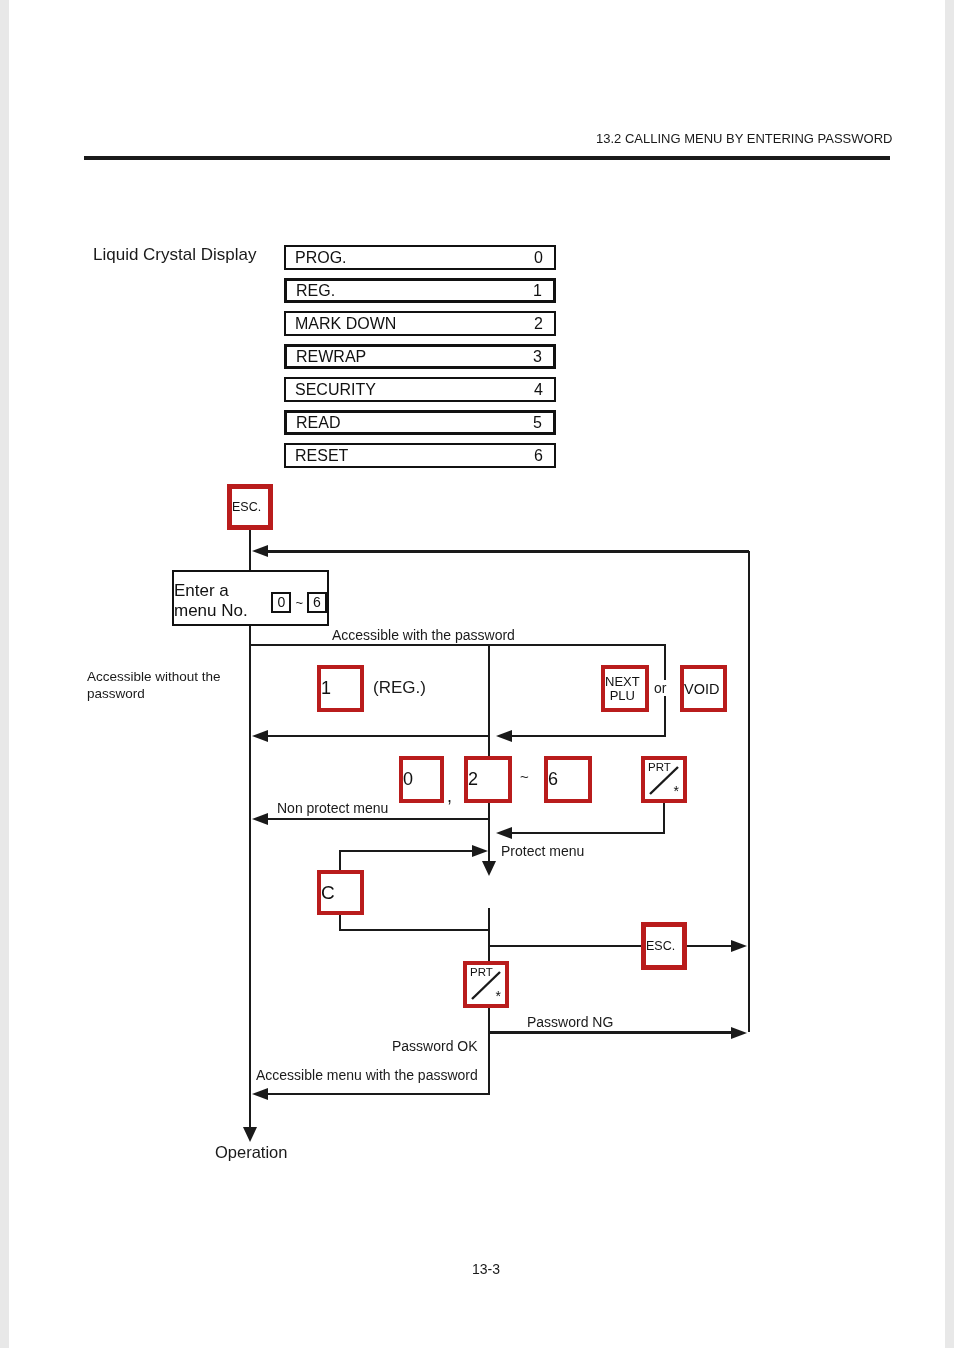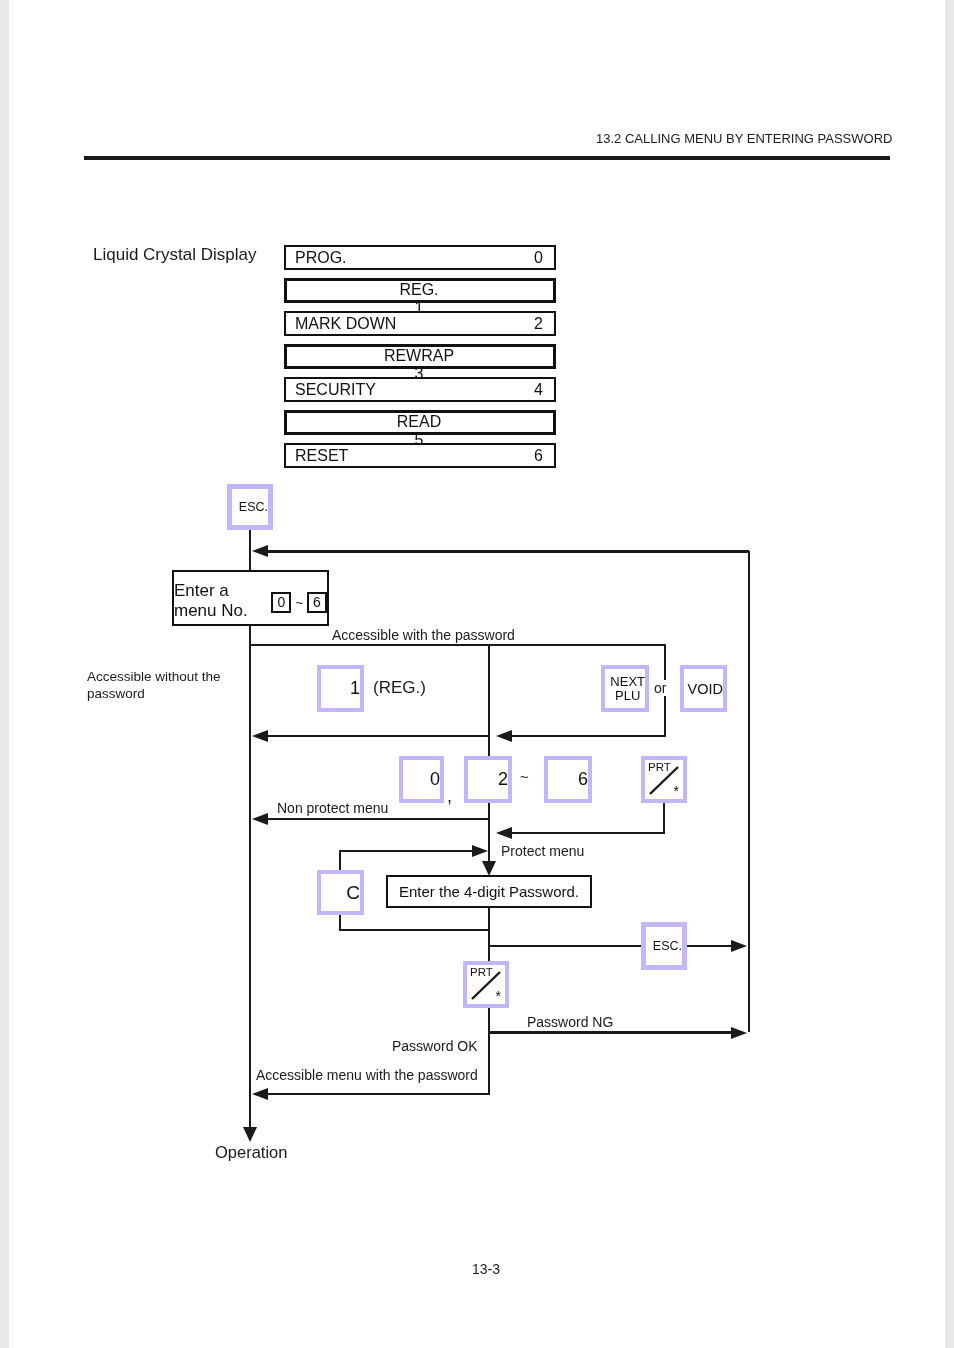--- a/index.html
+++ b/index.html
@@ -20,26 +20,26 @@
   .arr-r { border-top:6px solid transparent; border-bottom:6px solid transparent; border-left:16px solid #1a1a1a; }
   .arr-d { border-left:7px solid transparent; border-right:7px solid transparent; border-top:15px solid #1a1a1a; }
 
   
   .lcd-row {
     position:absolute; left:275px; width:272px; height:25px;
     border:2px solid #111; background:#fff; box-sizing:border-box;
     display:flex; align-items:center; justify-content:space-between;
     font-size:16px; padding:0 11px 0 9px; z-index:2;
   }
-  .lcd-row.thick { border-width:3px;flex-direction:column; }
+  .lcd-row.thick { border-width:3px; }
 
   
   .key {
-    position:absolute; border:4px solid #c4b5fd; background:#fff; box-sizing:border-box;
-    display:flex; align-items:center; justify-content:flex-end;
+    position:absolute; border:4px solid #b91c1c; background:#fff; box-sizing:border-box;
+    display:flex; align-items:center; justify-content:flex-start;
     font-size:18px; z-index:2; text-align:center;
   }
   .key .two-line { line-height:14px; font-size:13px; }
 
   
   .disp {
     position:absolute; border:2px solid #111; background:#fff; box-sizing:border-box;
     z-index:2; display:flex; align-items:center; justify-content:center;
   }
 
@@ -195,23 +195,20 @@
     <span class="prt-lbl">PRT</span>
     <span class="prt-star">*</span>
   </div>
 
   <div class="txt" style="left:268px; top:800px; font-size:14px;">Non protect menu</div>
   <div class="txt" style="left:492px; top:843px; font-size:14px;">Protect menu</div>
 
   <div class="key" style="left:308px; top:870px; width:47px; height:45px; font-size:19px;">
     <span>C</span>
   </div>
-  <div class="disp" style="left:377px; top:875px; width:206px; height:33px; font-size:15px;">
-    <span>Enter the 4-digit Password.</span>
-  </div>
 
   <div class="key" style="left:632px; top:922px; width:46px; height:48px; font-size:12.5px; border-width:5px;">
     <span>ESC.</span>
   </div>
 
   <div class="key" style="left:454px; top:961px; width:46px; height:47px;">
     <svg class="prt-svg" viewBox="0 0 38 39">
       <line x1="5" y1="34" x2="33" y2="7" stroke="#1a1a1a" stroke-width="2.4"></line>
     </svg>
     <span class="prt-lbl">PRT</span>

